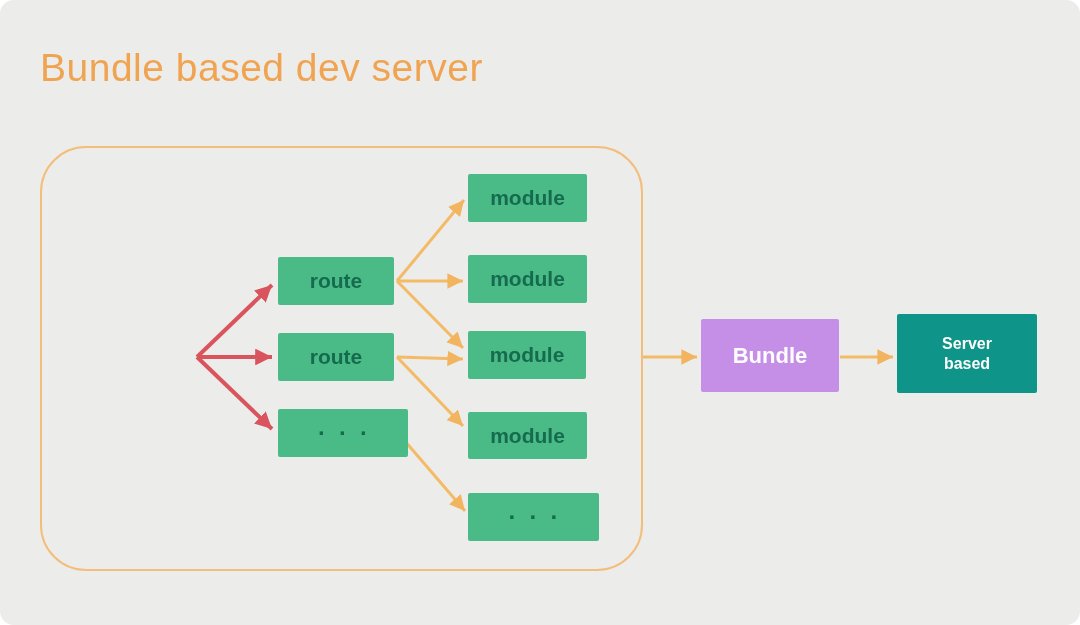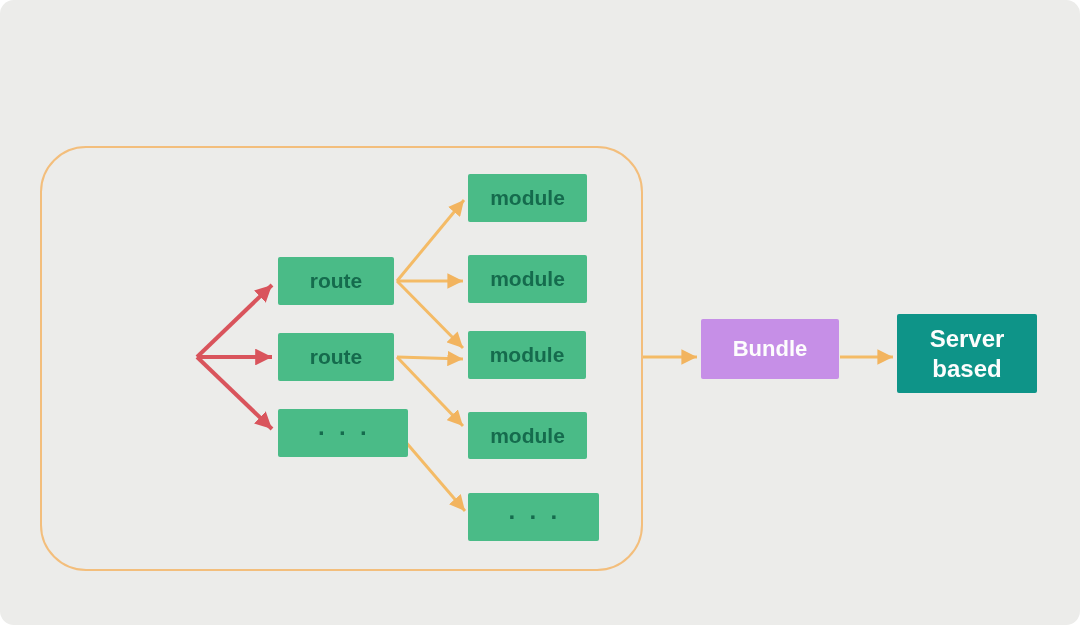--- a/index.html
+++ b/index.html
@@ -28,34 +28,35 @@
     background:var(--entry-bg,#B5E37D);color:var(--entry-text,#374151);}
   .route-1{left:278px;top:257px;width:116px;height:48px;}
   .route-2{left:278px;top:333px;width:116px;height:48px;}
   .dots-mid{left:278px;top:409px;width:117px;height:48px;}
   .module-1{left:468px;top:174px;width:119px;height:48px;}
   .module-2{left:468px;top:255px;width:119px;height:48px;}
   .module-3{left:468px;top:331px;width:118px;height:48px;}
   .module-4{left:468px;top:412px;width:119px;height:47px;}
   .dots-right{left:468px;top:493px;width:118px;height:48px;}
   .dots{font-size:24px;letter-spacing:13px;padding-left:13px;}
-  .bundle{left:701px;top:319px;width:138px;height:60px;
+  .bundle{left:701px;top:319px;width:138px;height:73px;
     background:var(--bundle-bg,#C68FE7);color:var(--light-text,#FDFDFD);font-size:22px;}
   .server{left:897px;top:314px;width:140px;height:79px;
     background:var(--server-bg,#0E9488);color:var(--light-text,#FDFDFD);
-    flex-direction:column;line-height:1.25;font-size:24px;}
+    flex-direction:column;line-height:1.25;font-size:16px;}
   line{stroke-linecap:butt;}
   .red-line{stroke:var(--arrow-red,#D9545C);stroke-width:4;}
   .orange-line{stroke:var(--arrow-orange,#F4BB66);stroke-width:3;}
 </style>
 </head>
 <body>
 
 <div class="card">
 
+  <div class="title">Bundle based dev server</div>
 
   <div class="scope"></div>
 
   <svg class="arrows" width="1080" height="625" viewBox="0 0 1080 625">
     <defs>
       <marker id="mr" viewBox="0 0 10 10" refX="10" refY="5" markerWidth="4.2" markerHeight="4.2" orient="auto">
         <path d="M0,0L10,5L0,10z" fill="#D9545C"></path>
       </marker>
       <marker id="mo" viewBox="0 0 10 10" refX="10" refY="5" markerWidth="5.2" markerHeight="5.2" orient="auto">
         <path d="M0,0L10,5L0,10z" fill="#F2B45F"></path>

